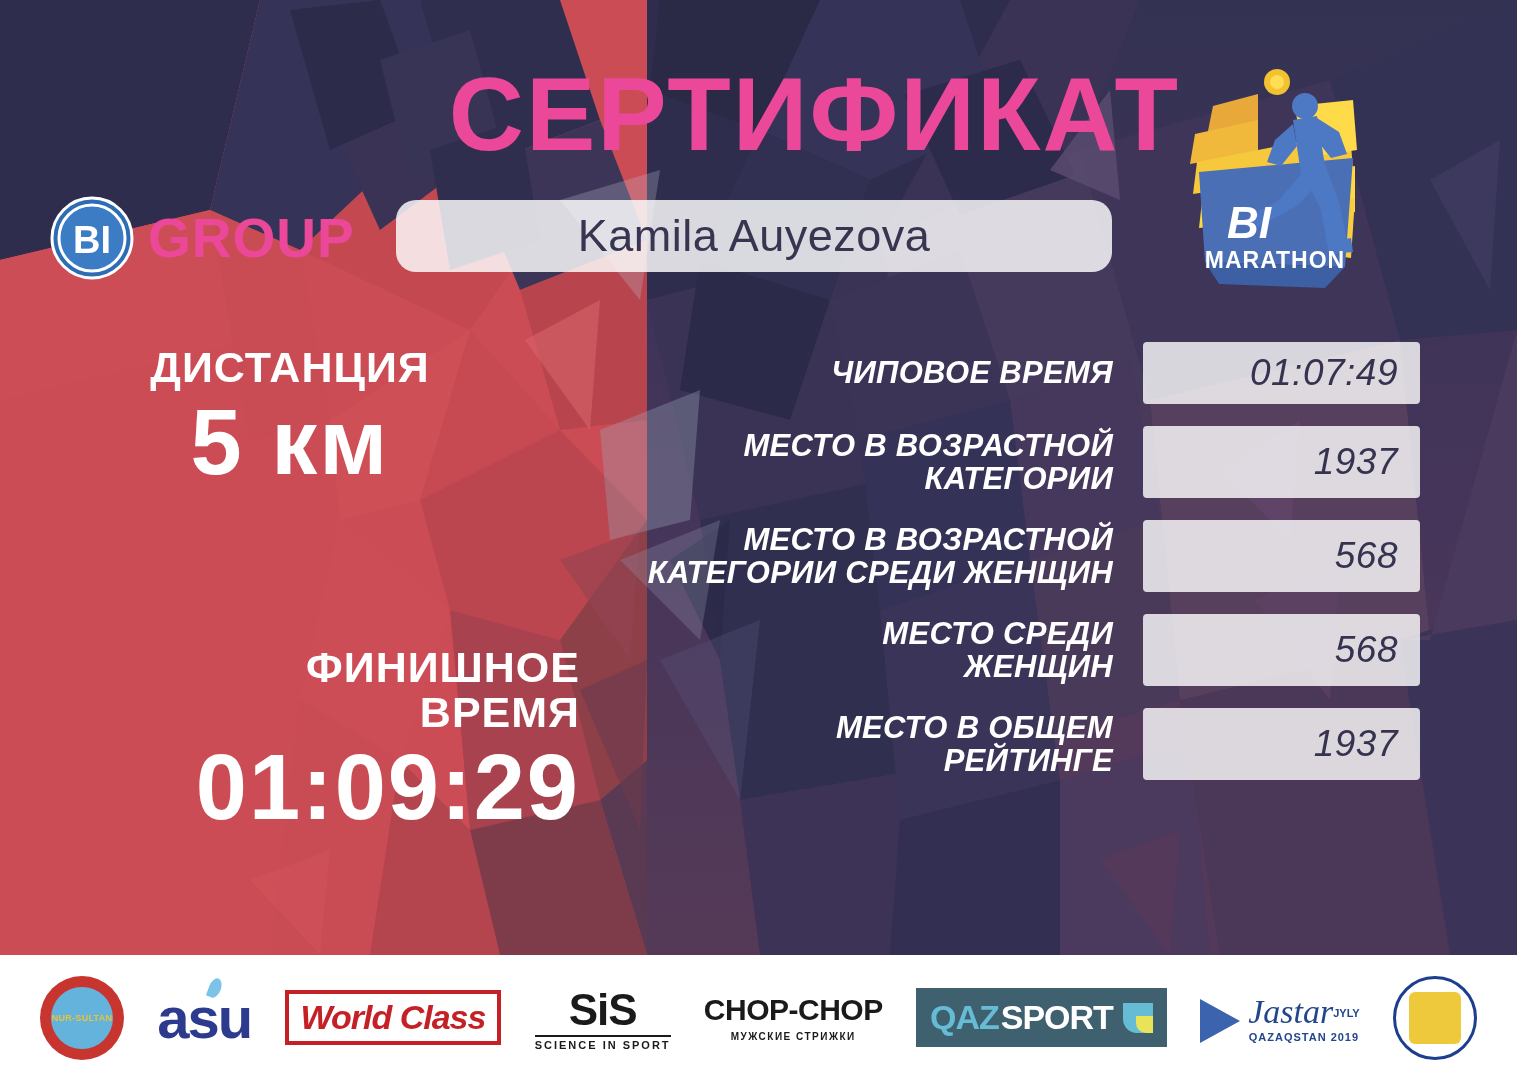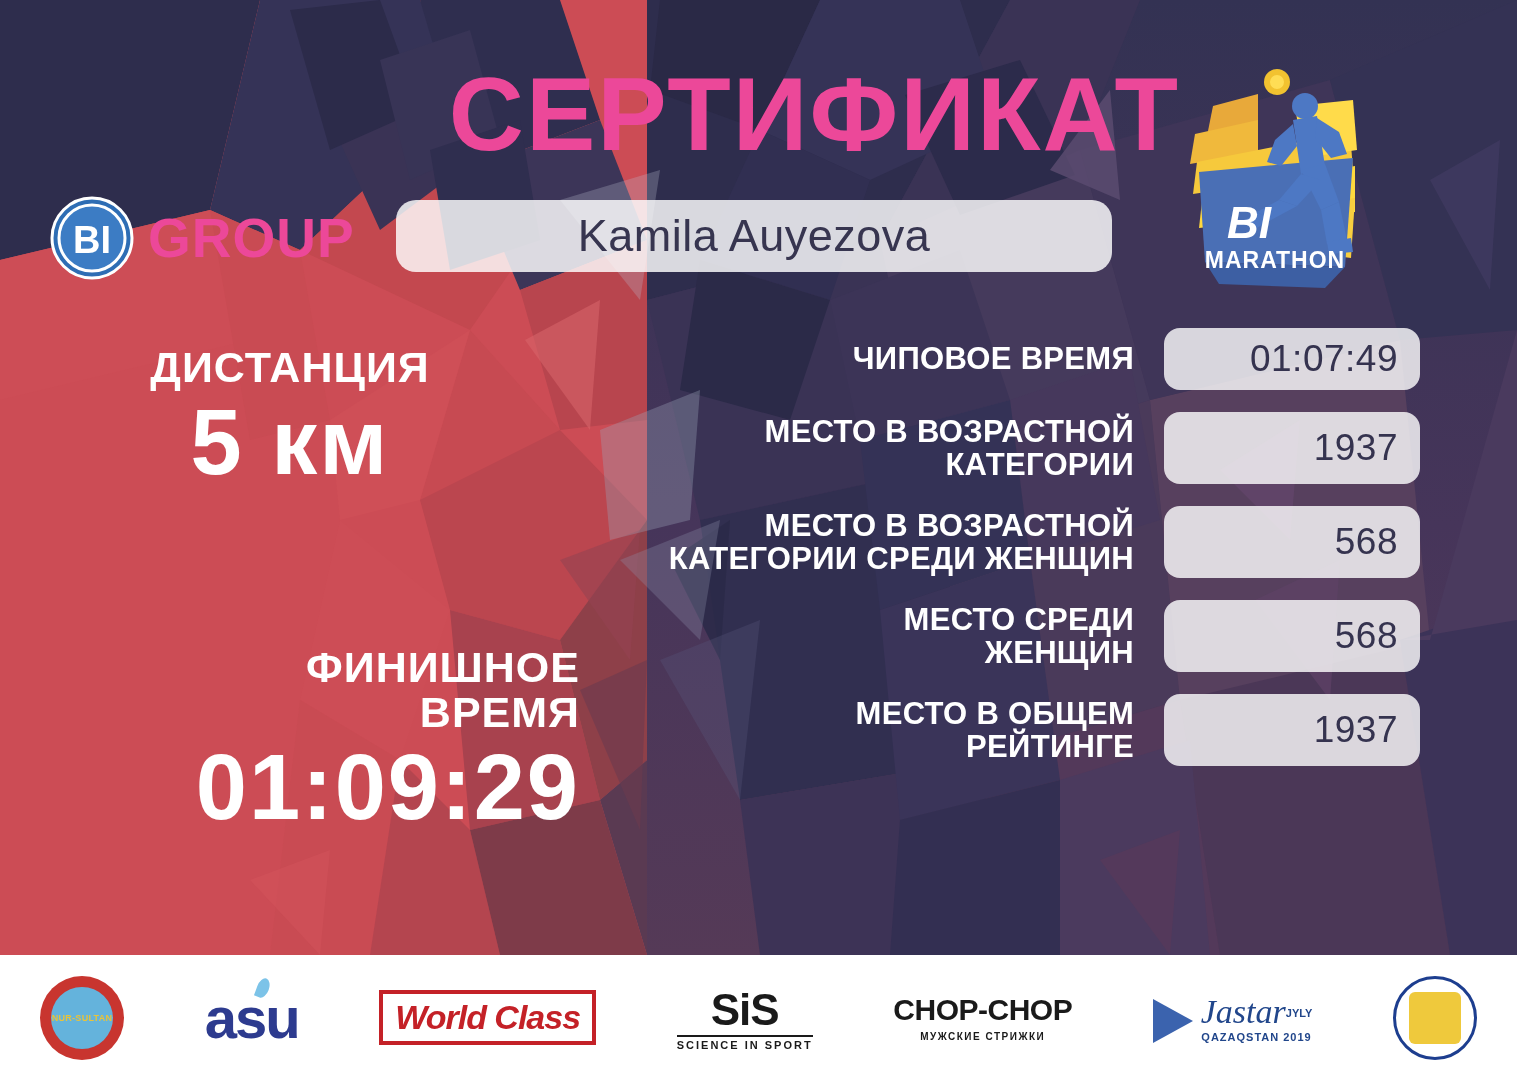--- a/index.html
+++ b/index.html
@@ -42,30 +42,30 @@
   }
   #namepill .nm { font-size:45px; color:#373550; letter-spacing:0.5px; white-space:nowrap; }
 
   
   #leftcol { left:0px; top:345px; width:580px; text-align:center; color:#fff; }
   .lbl-big { font-size:43px; font-weight:bold; letter-spacing:1px; line-height:1.05; }
   .val-huge { font-size:92px; font-weight:bold; letter-spacing:2px; line-height:1.0; margin-top:6px; }
   #finishblock { left:0px; top:645px; width:580px; text-align:right; color:#fff; }
 
   
-  #stats { left:600px; top:328px; width:820px; }
+  #stats { left:600px; top:342px; width:820px;font-style:italic; }
   .row { display:flex; align-items:center; justify-content:flex-end; margin-bottom:22px; }
   .row .rlabel {
     flex:1; text-align:right; color:#fff; font-weight:bold;
     font-size:31px; line-height:1.07; letter-spacing:0.3px;
     padding-right:30px; text-transform:uppercase;
   }
   .row .rvalue {
-    width:256px; height:62px; flex:none;
-    background:rgba(255,255,255,0.80); border-radius:16px;
+    width:277px; height:62px; flex:none;
+    background:rgba(255,255,255,0.80); border-radius:4px;
     display:flex; align-items:center; justify-content:flex-end;
     padding-right:22px; color:#35334f; font-size:37px; letter-spacing:0.5px;
   }
   .row.tall .rvalue { height:72px; }
 
   
   .nur-seal { width:84px; height:84px; border-radius:50%; background:#C8352F;
     display:flex; align-items:center; justify-content:center; position:relative; }
   .nur-seal::after { content:""; position:absolute; width:62px; height:62px;
     border-radius:50%; background:#64B3DC; }
@@ -330,20 +330,27 @@
       </div>
     </div>
 
     <div class="sp">
       <div class="cc">
         <div class="b">CHOP-CHOP</div>
         <div class="s">МУЖСКИЕ СТРИЖКИ</div>
       </div>
     </div>
 
+    <div class="sp">
+      <div class="qaz">
+        <span class="q">QAZ</span>
+        <span class="p">SPORT</span>
+        <span class="sq"></span>
+      </div>
+    </div>
 
     <div class="sp">
       <div class="jas">
         <span class="tri"></span>
         <span class="tx">
           <span class="n">Jastar</span><sup style="font-size:11px;font-weight:bold;color:#21468B;">JYLY</sup>
           <span class="sub" style="display:block">QAZAQSTAN 2019</span>
         </span>
       </div>
     </div>

